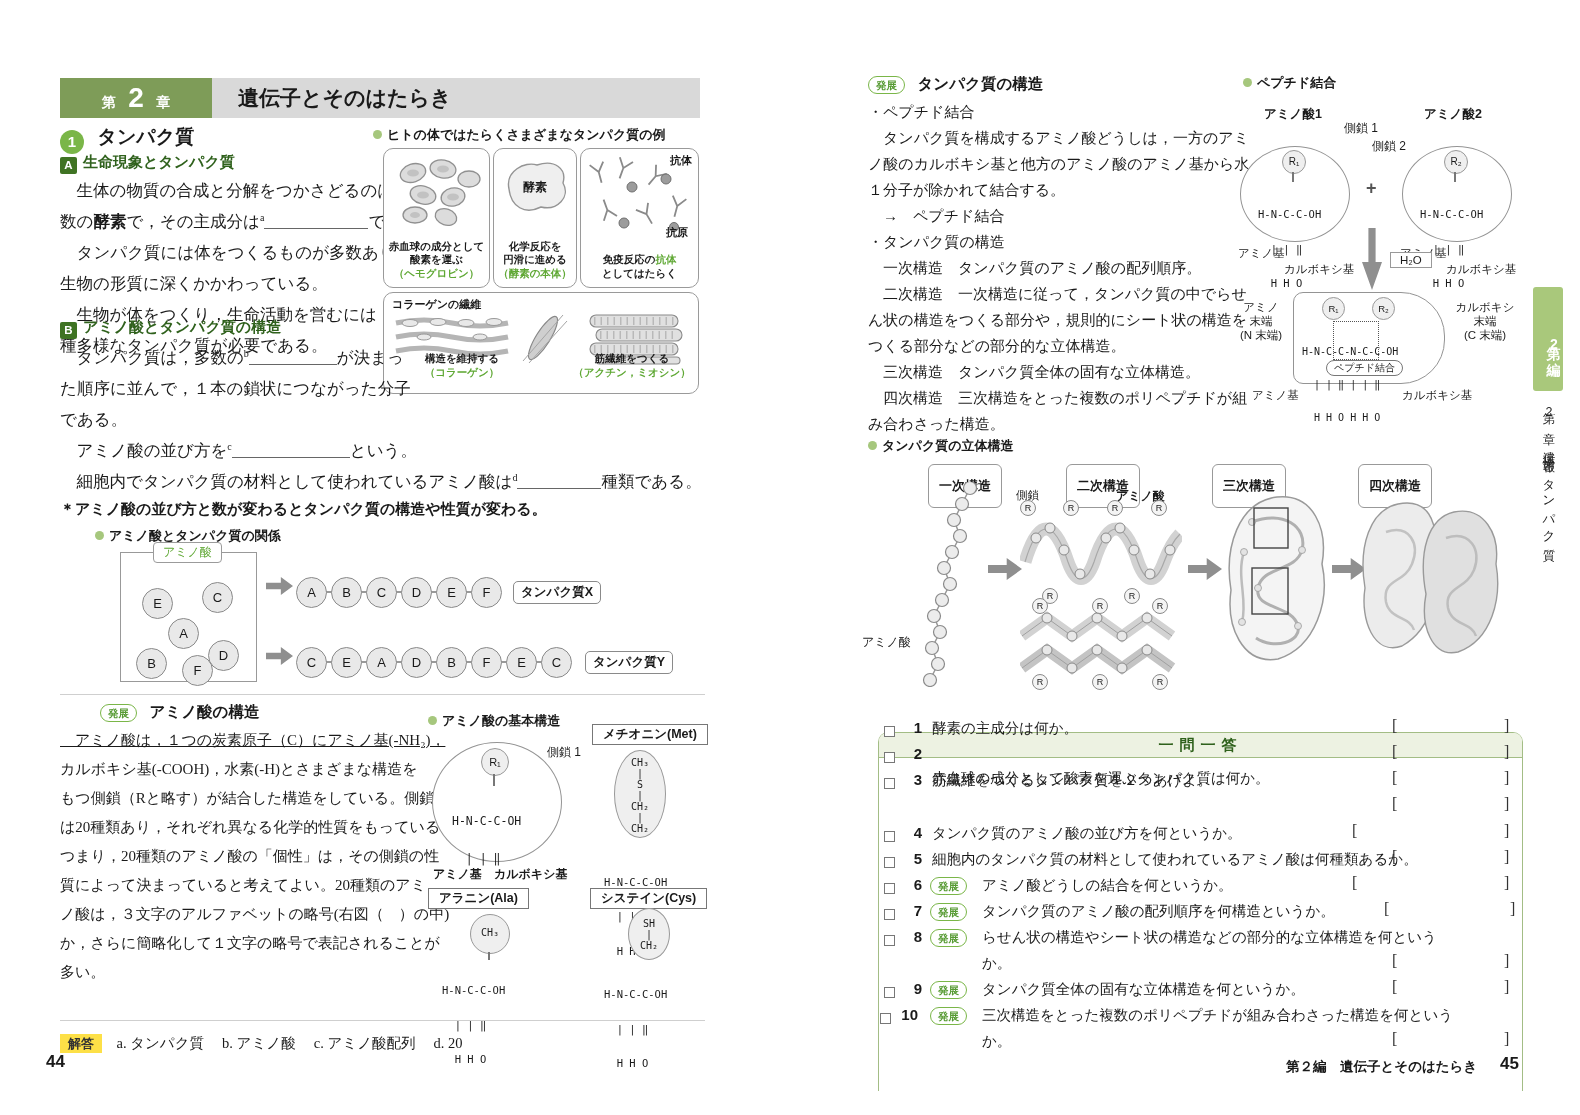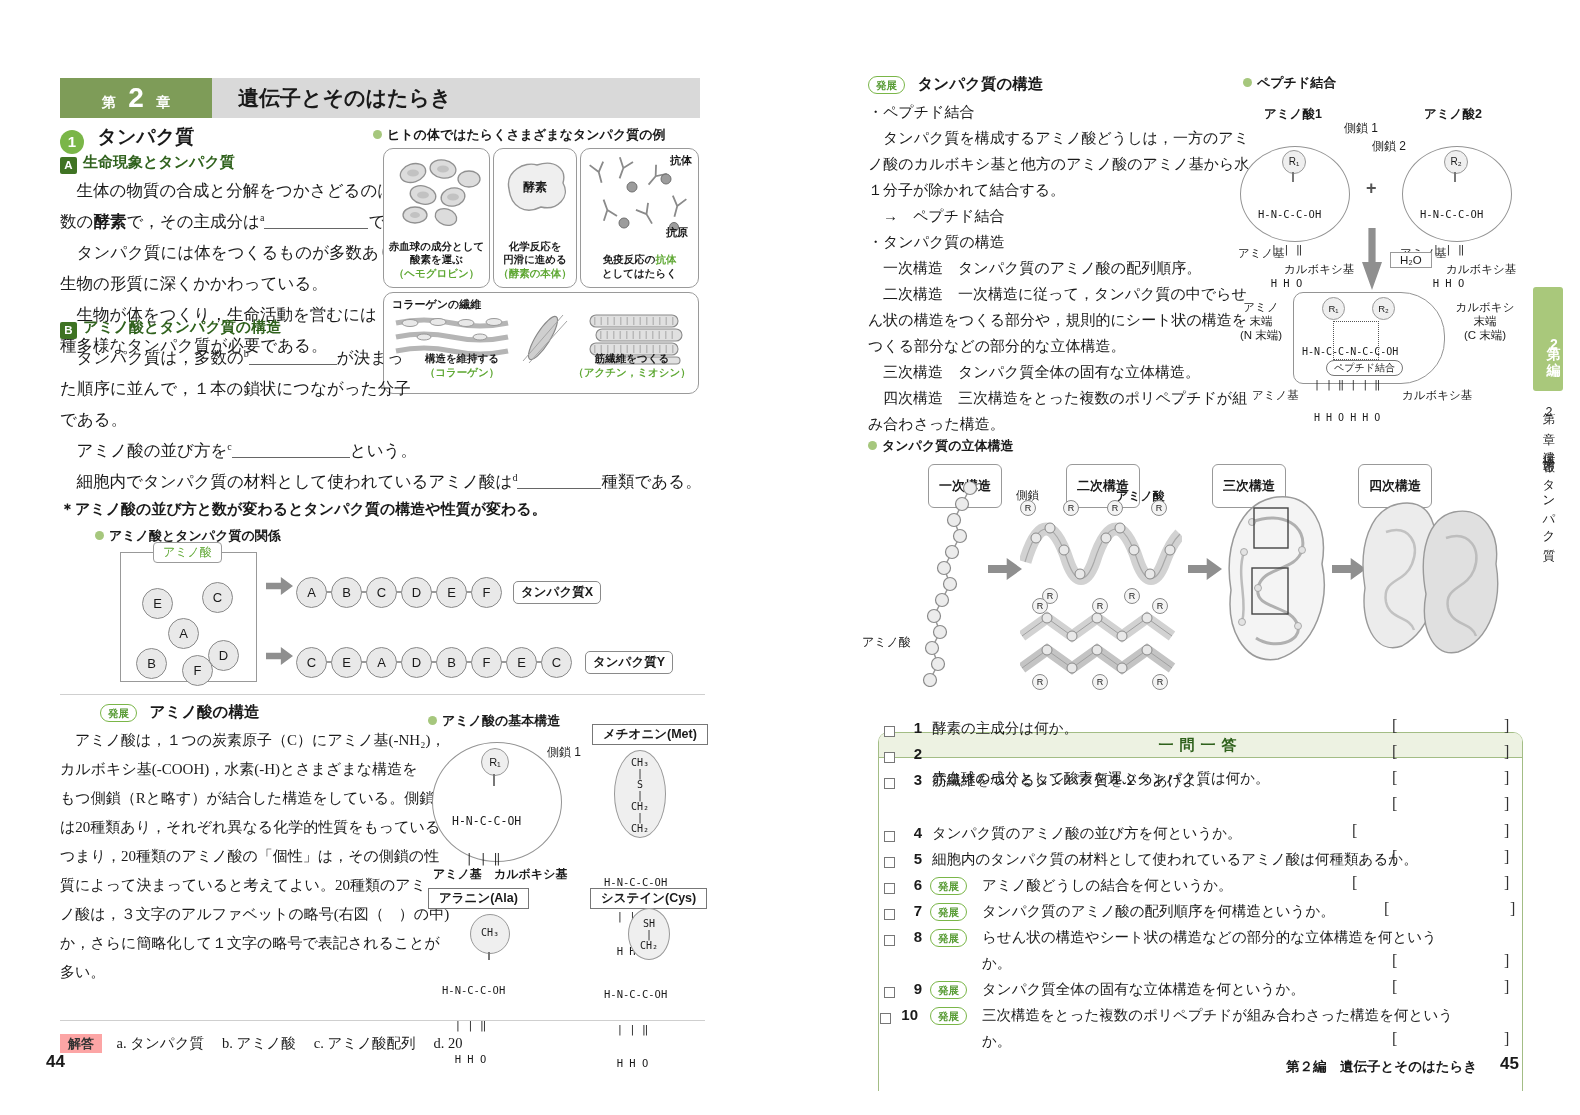--- a/index.html
+++ b/index.html
@@ -225,21 +225,21 @@
   <div class="chain-c" style="left:506px;top:647px;">E</div>
   <div class="chain-c" style="left:541px;top:647px;">C</div>
   <div class="namebox" style="left:585px;top:651px;">タンパク質Y</div>
 
   <div class="line" style="left:60px;top:694px;width:645px;"></div>
 
   <div class="abs" style="left:60px;top:702px;margin-left:40px;">
     <span class="hatten">発展</span>
     <span class="b" style="font-size:15.5px;margin-left:8px;">アミノ酸の構造</span>
   </div>
-  <div class="abs serif" style="left:60px;top:731px;font-size:15px;">　アミノ酸は，１つの炭素原子（C）にアミノ基(-NH₂)，</div>
+  <div class="abs serif" style="left:60px;top:731px;font-size:15px;text-decoration:underline;">　アミノ酸は，１つの炭素原子（C）にアミノ基(-NH₂)，</div>
   <div class="abs serif" style="left:60px;top:760px;font-size:15px;">カルボキシ基(-COOH)，水素(-H)とさまざまな構造を</div>
   <div class="abs serif" style="left:60px;top:789px;font-size:15px;">もつ側鎖（Rと略す）が結合した構造をしている。側鎖</div>
   <div class="abs serif" style="left:60px;top:818px;font-size:15px;">は20種類あり，それぞれ異なる化学的性質をもっている。</div>
   <div class="abs serif" style="left:60px;top:847px;font-size:15px;">つまり，20種類のアミノ酸の「個性」は，その側鎖の性</div>
   <div class="abs serif" style="left:60px;top:876px;font-size:15px;">質によって決まっていると考えてよい。20種類のアミ</div>
   <div class="abs serif" style="left:60px;top:905px;font-size:15px;">ノ酸は，３文字のアルファベットの略号(右図（　）の中)</div>
   <div class="abs serif" style="left:60px;top:934px;font-size:15px;">か，さらに簡略化して１文字の略号で表記されることが</div>
   <div class="abs serif" style="left:60px;top:963px;font-size:15px;">多い。</div>
 
   <div class="abs fig-label" style="left:428px;top:712px;"><span class="lbl-dot"></span><span>アミノ酸の基本構造</span></div>
@@ -291,21 +291,21 @@
     <div>CH₂</div>
   </div>
   <div class="abs mono" style="left:604px;top:966px;font-size:10.5px;line-height:11.5px;">
     <div>H-N-C-C-OH</div>
     <div>  | | ‖</div>
     <div>  H H O</div>
   </div>
 
   <div class="line" style="left:60px;top:1020px;width:645px;"></div>
   <div class="abs" style="left:60px;top:1034px;">
-    <span class="b" style="background:#fca5a5;color:#333;font-size:13px;padding:2px 8px;">解答</span>
+    <span class="b" style="background:#fde047;color:#333;font-size:13px;padding:2px 8px;">解答</span>
     <span class="serif" style="font-size:14.5px;margin-left:10px;">a. タンパク質　 b. アミノ酸　 c. アミノ酸配列　 d. 20</span>
   </div>
   <div class="abs b" style="left:46px;top:1052px;font-size:17px;">44</div>
 
   <div class="abs" style="left:868px;top:74px;">
     <span class="hatten">発展</span>
     <span class="b" style="font-size:15.5px;margin-left:8px;">タンパク質の構造</span>
   </div>
   <div class="abs serif" style="left:868px;top:103px;font-size:15px;">・ペプチド結合</div>
   <div class="abs serif" style="left:868px;top:129px;font-size:15px;">　タンパク質を構成するアミノ酸どうしは，一方のアミ</div>

